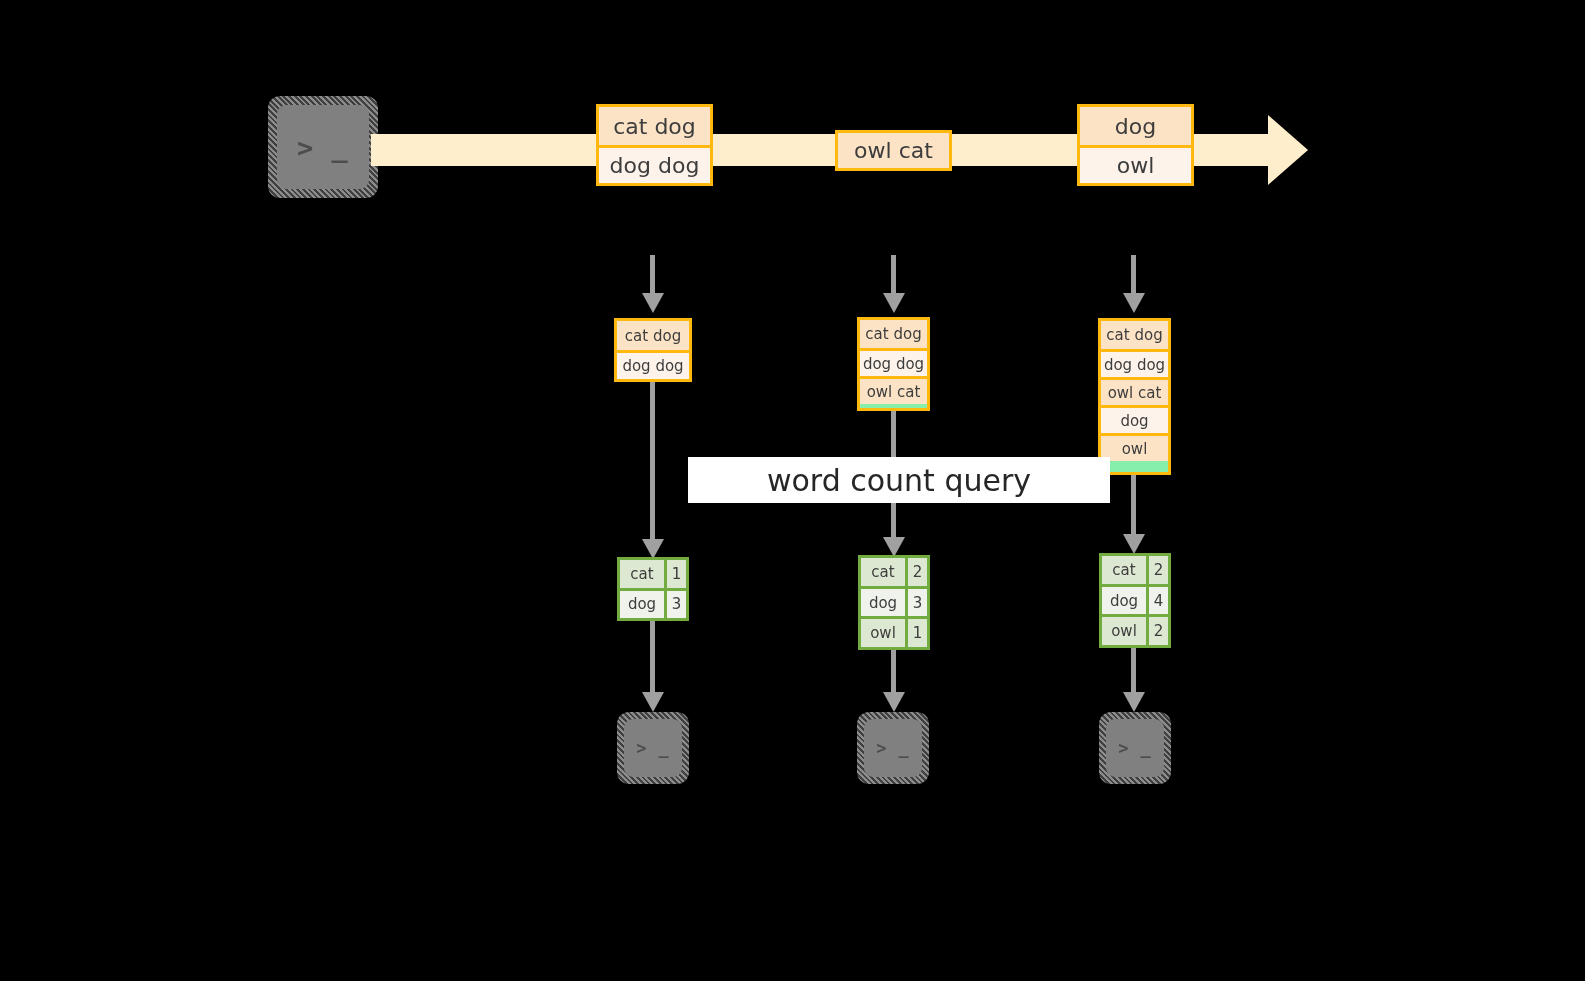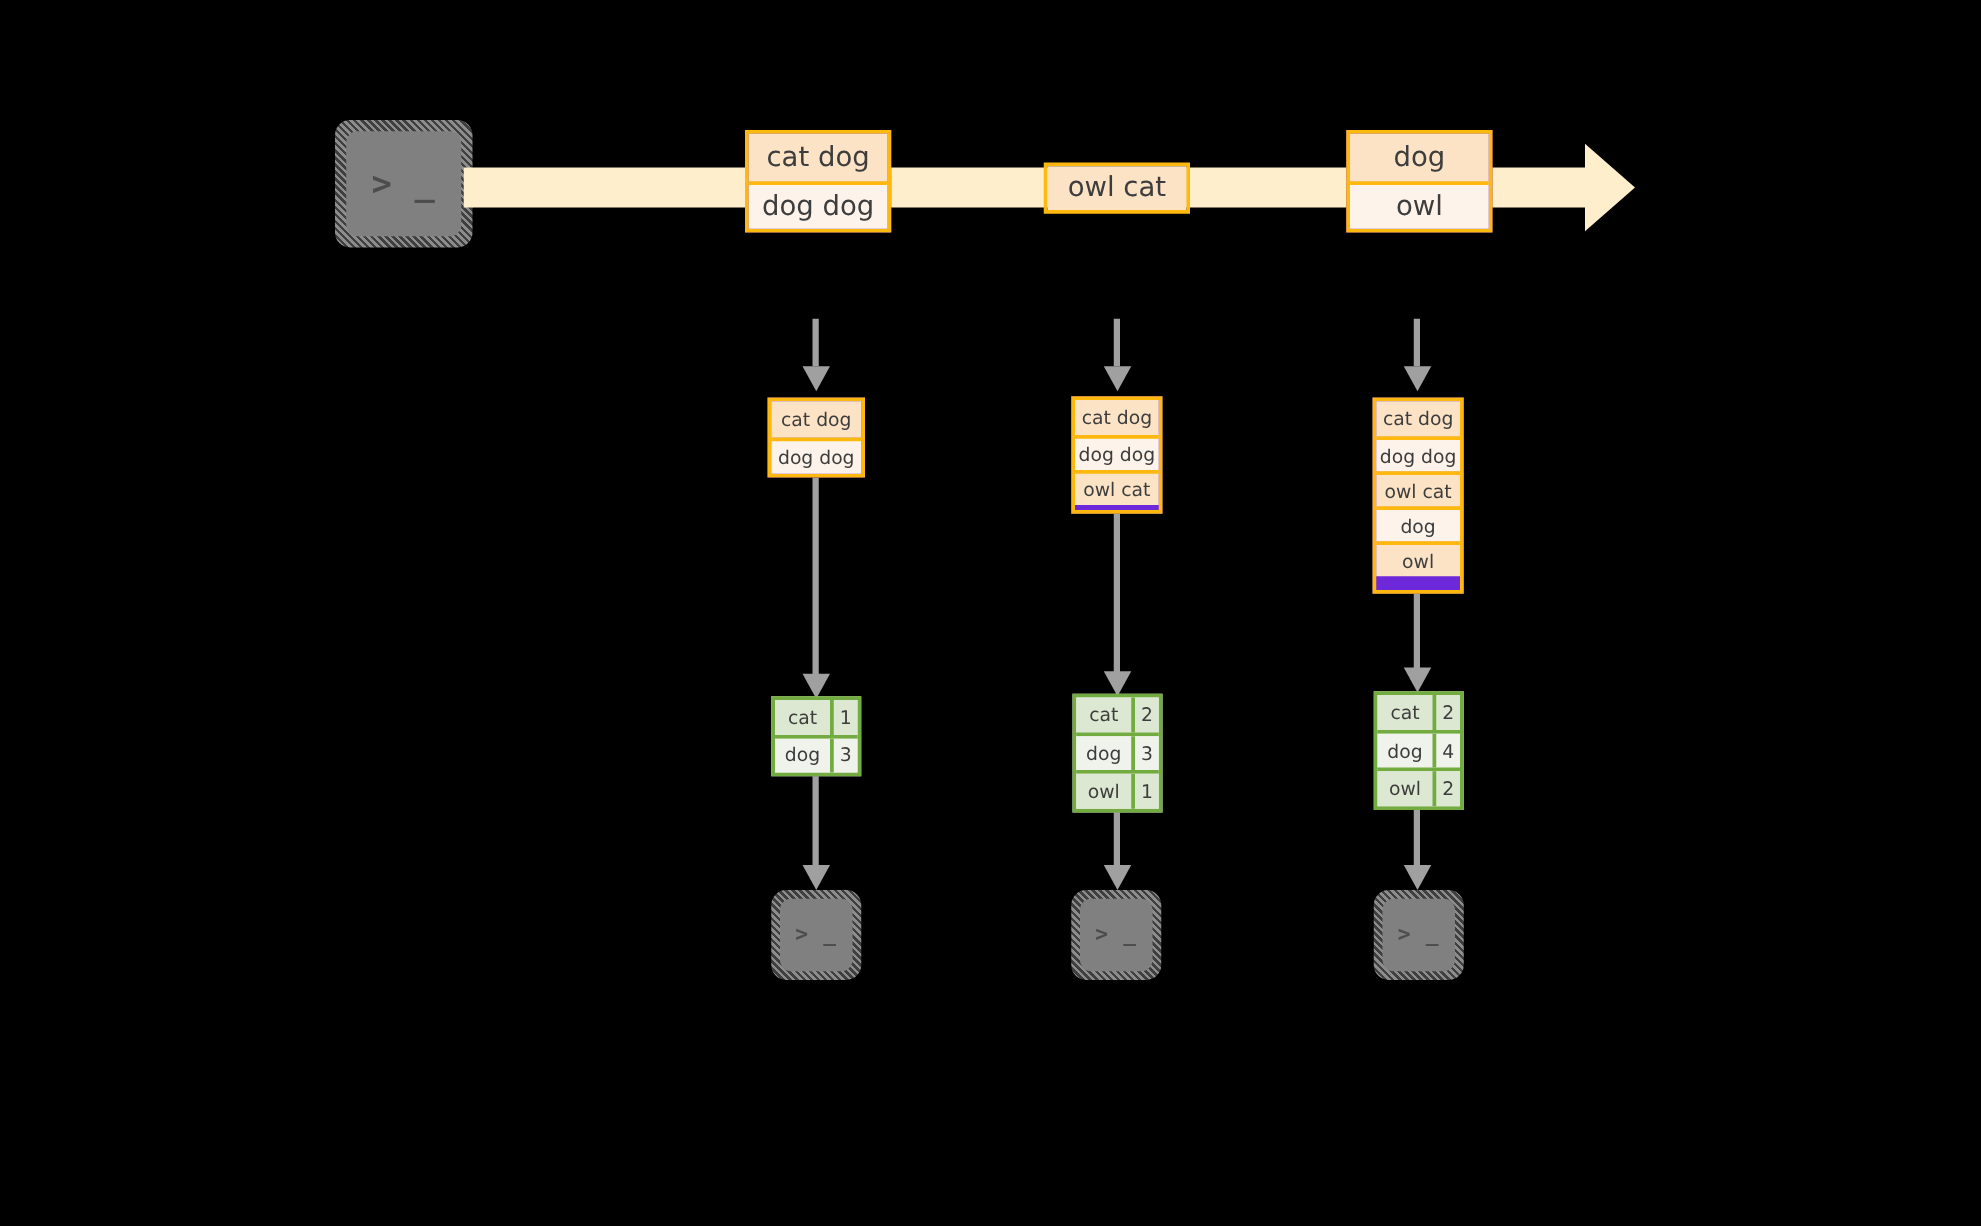--- a/index.html
+++ b/index.html
@@ -55,21 +55,21 @@
     width: 0; height: 0;
     border-top: 35px solid transparent;
     border-bottom: 35px solid transparent;
     border-left: 40px solid #ffeecb;
   }
 
   
   .obox {
     position: absolute;
     border: 3px solid #ffb90e;
-    background: #6d28d9;
+    background: #86efac;
     z-index: 5;
   }
   .ocell {
     width: 100%;
     display: flex;
     align-items: center;
     justify-content: center;
     color: #3d3d3d;
     white-space: nowrap;
   }
@@ -252,14 +252,15 @@
   </div>
 
   <div class="vline" style="left:1131px; top:648px; height:48px;"></div>
   <div class="vhead" style="left:1123px; top:692px;"></div>
 
   <div class="term" style="left:1099px; top:712px; width:72px; height:72px;">
     <div class="term-inner" style="left:7px; top:7px; right:7px; bottom:7px;"></div>
     <div class="term-glyph" style="font-size:17px;">&gt; _</div>
   </div>
 
+  <div class="query-label" style="left:688px; top:457px; width:422px; height:46px; font-size:30px;">word count query</div>
 
 </div>
 
 </body></html>

